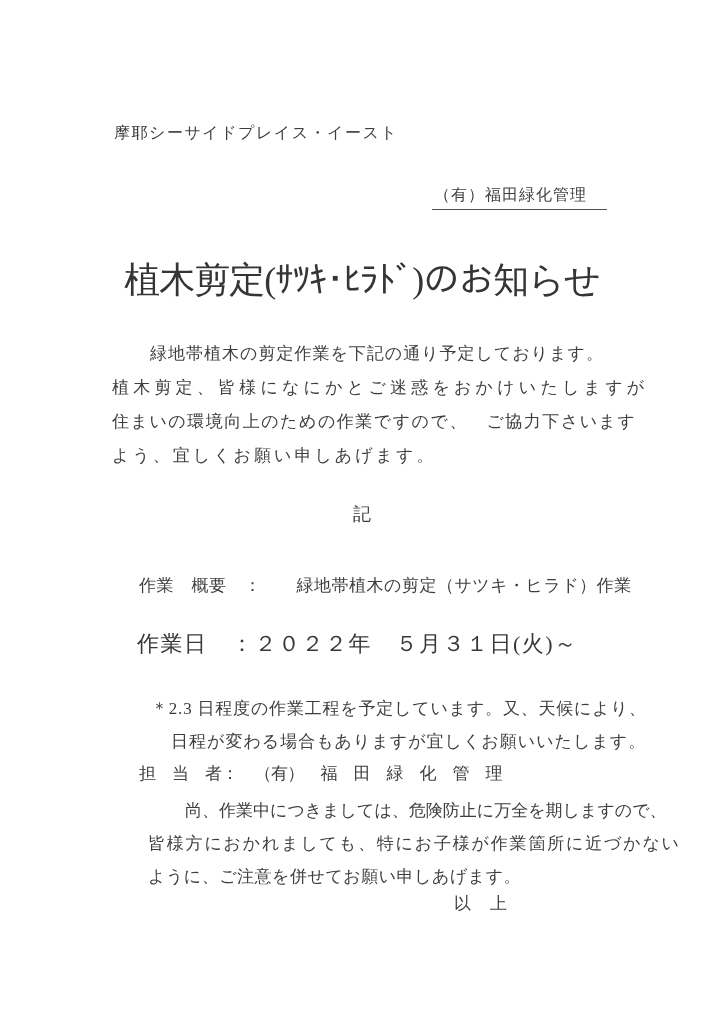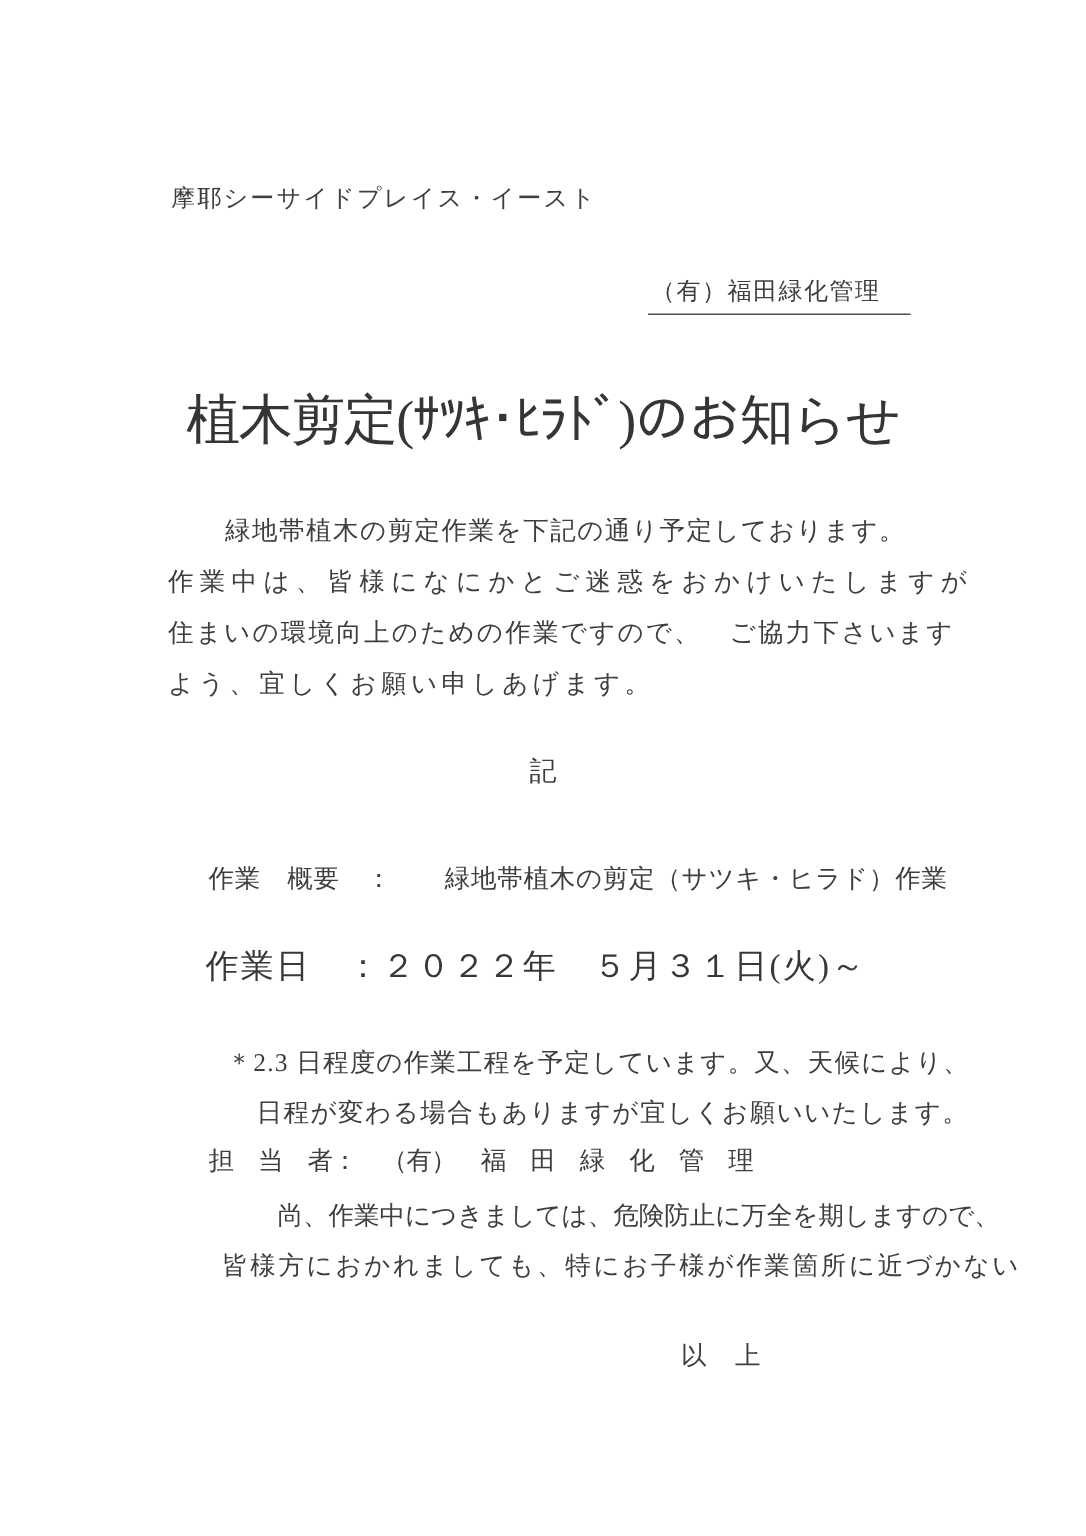--- a/index.html
+++ b/index.html
@@ -105,37 +105,38 @@
 
   <div class="abs building">摩耶シーサイドプレイス・イースト</div>
 
 
   <div class="abs company">（有）福田緑化管理</div>
 
   <div class="title">植木剪定(ｻﾂｷ･ﾋﾗﾄﾞ)のお知らせ</div>
 
   <div class="intro">
     <div class="line l1">　緑地帯植木の剪定作業を下記の通り予定しております。</div>
-    <div class="line l2">作業中は、皆様になにかとご迷惑をおかけいたしますが</div>
+    <div class="line l2">植木剪定、皆様になにかとご迷惑をおかけいたしますが</div>
     <div class="line l3">住まいの環境向上のための作業ですので、　ご協力下さいます</div>
     <div class="line l4">よう、宜しくお願い申しあげます。</div>
   </div>
 
   <div class="record">記</div>
 
   <div class="abs overview">作業　概要　：　　緑地帯植木の剪定（サツキ・ヒラド）作業</div>
 
   <div class="abs workdate">作業日　：２０２２年　５月３１日(火)～</div>
 
   <div class="abs note1">＊2.3 日程度の作業工程を予定しています。又、天候により、</div>
 
   <div class="abs note2">日程が変わる場合もありますが宜しくお願いいたします。</div>
 
   <div class="abs person">担　当　者：　（有）　福　田　緑　化　管　理</div>
 
   <div class="caution">
     <div class="line c1">　尚、作業中につきましては、危険防止に万全を期しますので、</div>
     <div class="line c2">皆様方におかれましても、特にお子様が作業箇所に近づかない</div>
+    <div class="line c3">ように、ご注意を併せてお願い申しあげます。</div>
   </div>
 
   <div class="abs closing">以　上</div>
 
 </div>
 
 </body></html>

